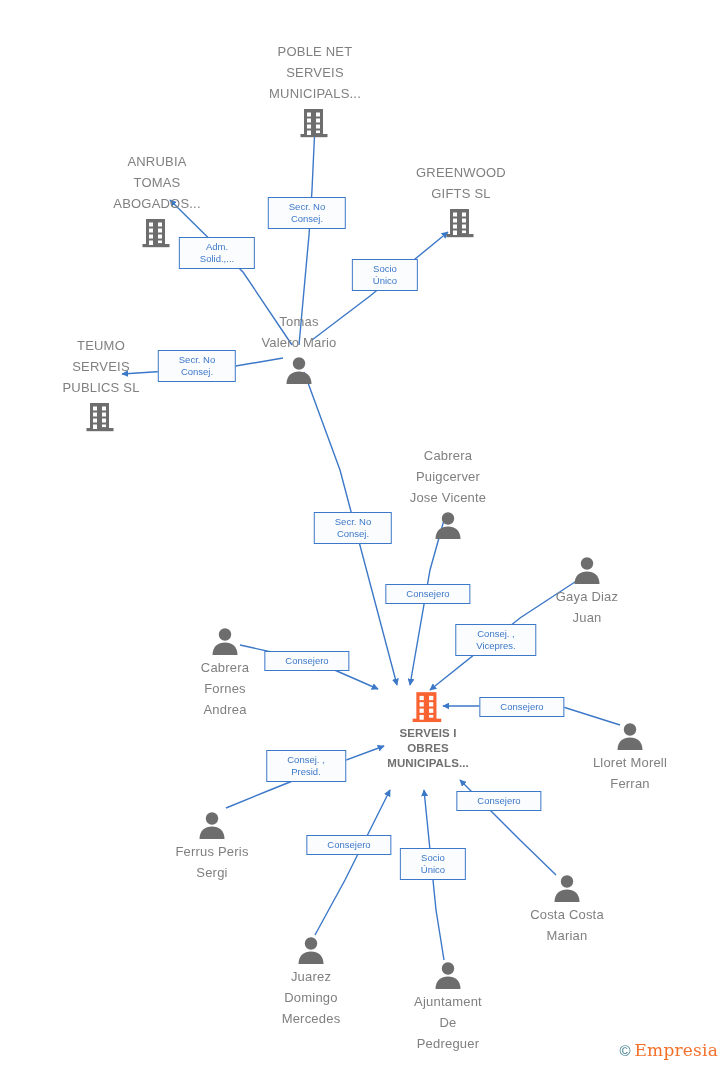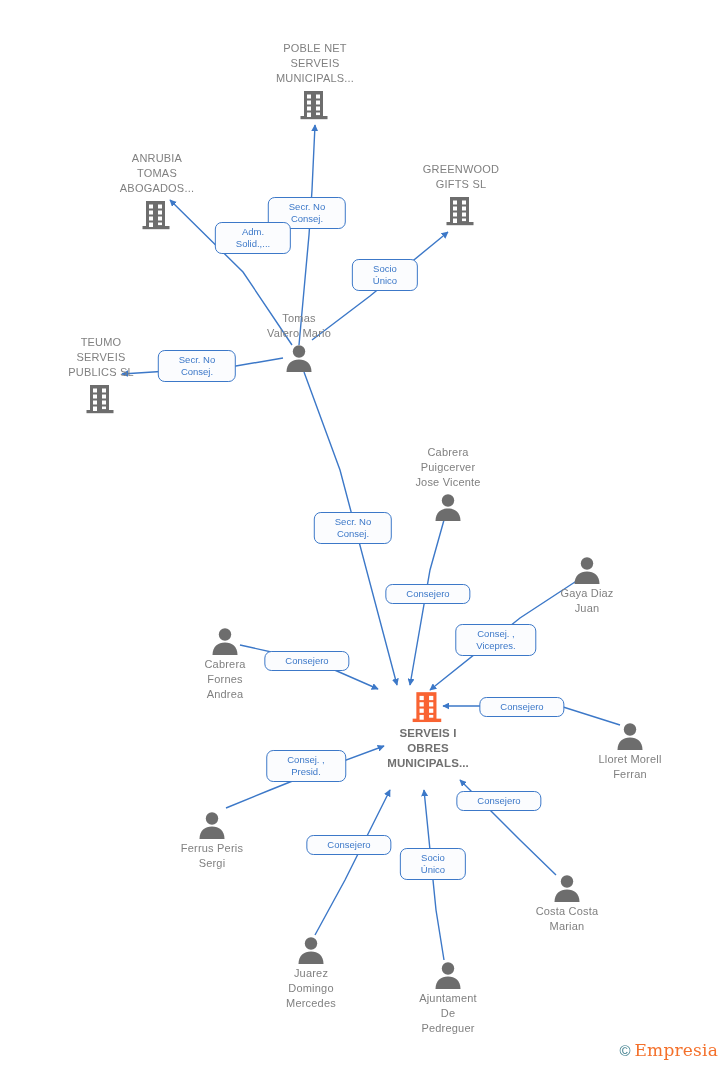--- a/index.html
+++ b/index.html
@@ -30,41 +30,41 @@
     margin-left: -75px;
     text-align: center;
     z-index: 3;
   }
   .node .icon-wrap {
     display: block;
     line-height: 0;
   }
   .node .caption {
     display: block;
-    font-size: 11px;
-    line-height: 15px;
+    font-size: 13px;
+    line-height: 21px;
     color: #808080;
     letter-spacing: 0.2px;
     white-space: pre-line;
   }
   .node.label-above .caption { margin-bottom: 2px; }
   .node.label-below .caption { margin-top: 1px; }
   .node.central .caption {
     color: #707070;
     font-weight: bold;
     font-size: 11.5px;
     line-height: 15px;
     letter-spacing: 0.1px;
   }
   .edge-label {
     position: absolute;
     z-index: 5;
     background: #fbfcfe;
     border: 1px solid #3c78c8;
-    border-radius: 7px;
+    border-radius: 0;
     color: #3c78c8;
     font-size: 9.5px;
     line-height: 12px;
     text-align: center;
     padding: 3px 20px;
     white-space: pre-line;
     box-sizing: border-box;
     transform: translate(-50%, -50%);
   }
   #watermark {
@@ -273,21 +273,21 @@
             <path d="M 2.5 29 C 2.5 20.5 8 16.5 15 16.5 C 22 16.5 27.5 20.5 27.5 29 Z" fill="#6d6d6d"></path>
           </svg></span>
         <span class="caption">Ajuntament
 De
 Pedreguer</span>
       </div>
     </div>
   <div id="labels-layer">
       <div class="edge-label" style="left: 307px; top: 213px;">Secr.  No
 Consej.</div>
-      <div class="edge-label" style="left: 217px; top: 238px; margin-left: 36px;">Adm.
+      <div class="edge-label" style="left: 217px; top: 253px;">Adm.
 Solid.,...</div>
       <div class="edge-label" style="left: 385px; top: 275px;">Socio
 Único</div>
       <div class="edge-label" style="left: 197px; top: 366px;">Secr.  No
 Consej.</div>
       <div class="edge-label" style="left: 353px; top: 528px;">Secr.  No
 Consej.</div>
       <div class="edge-label" style="left: 428px; top: 594px;">Consejero</div>
       <div class="edge-label" style="left: 496px; top: 640px;">Consej. ,
 Vicepres.</div>

